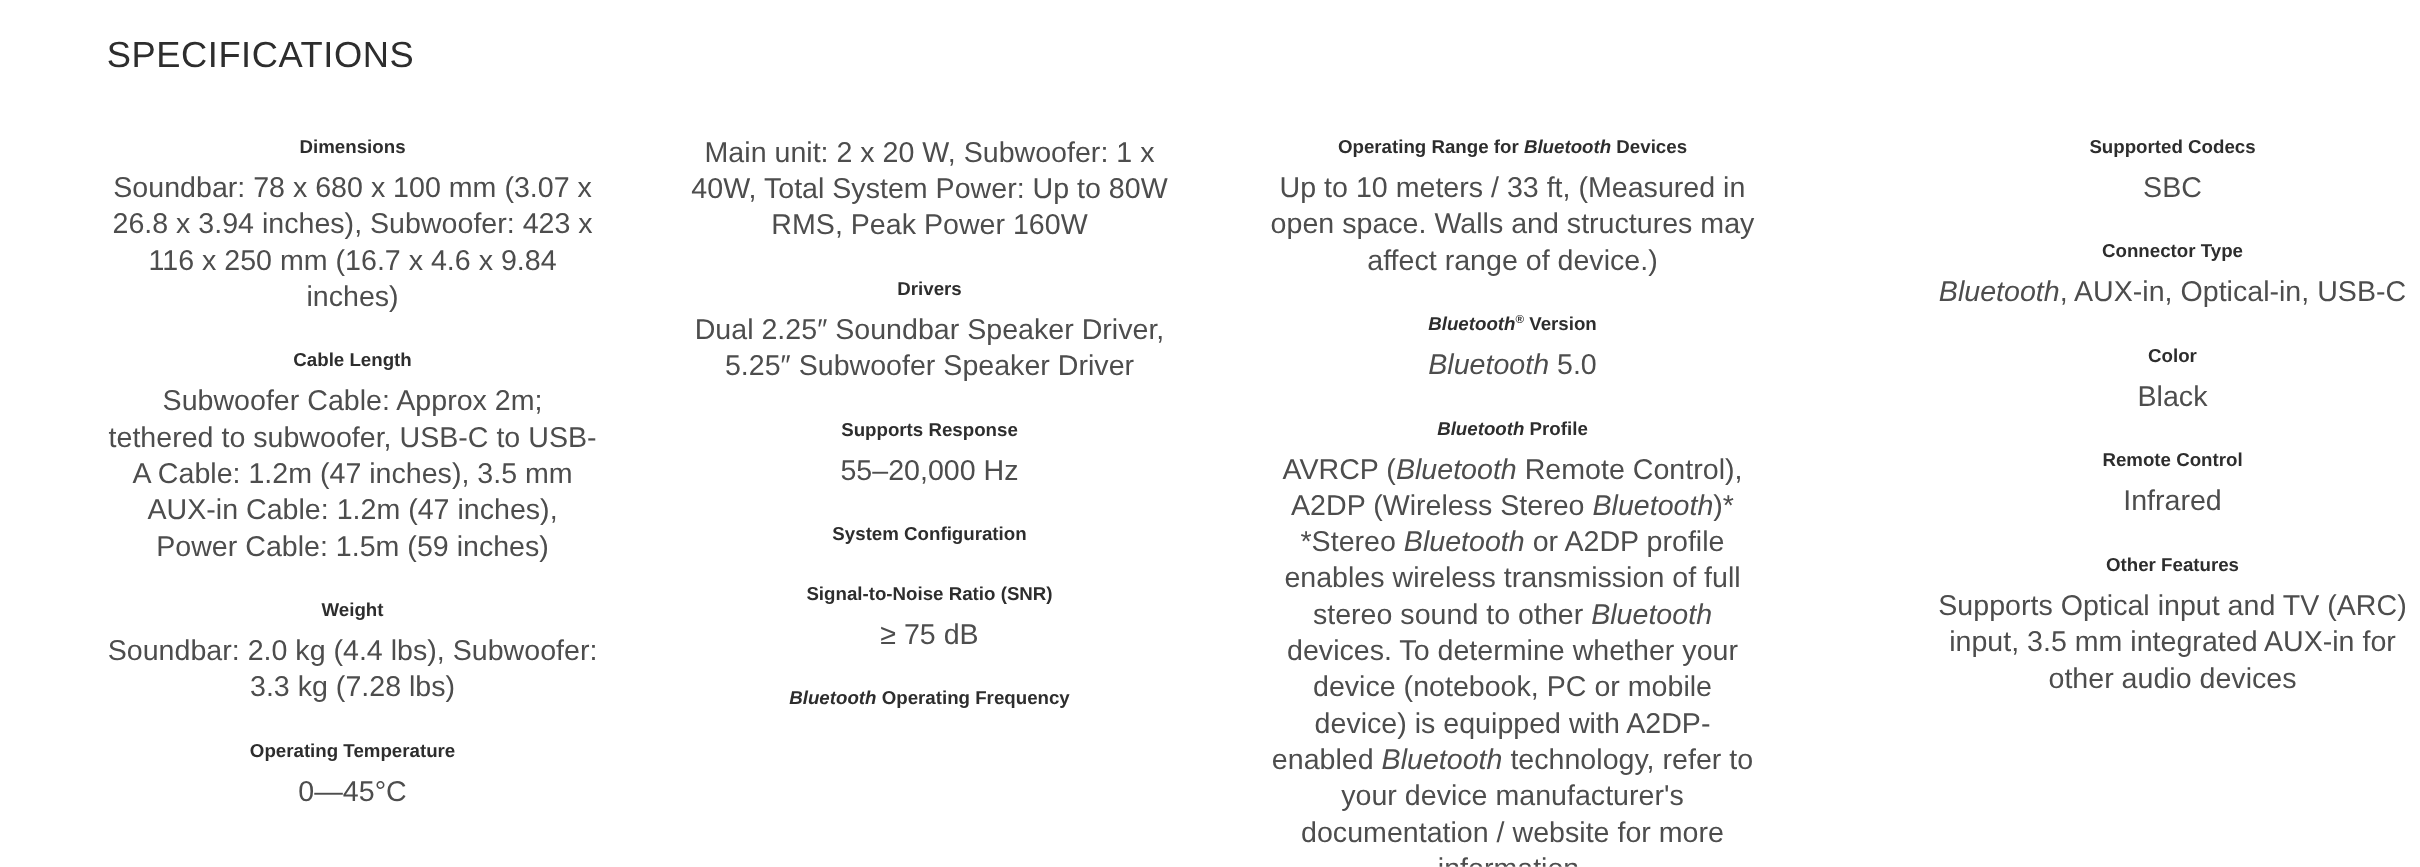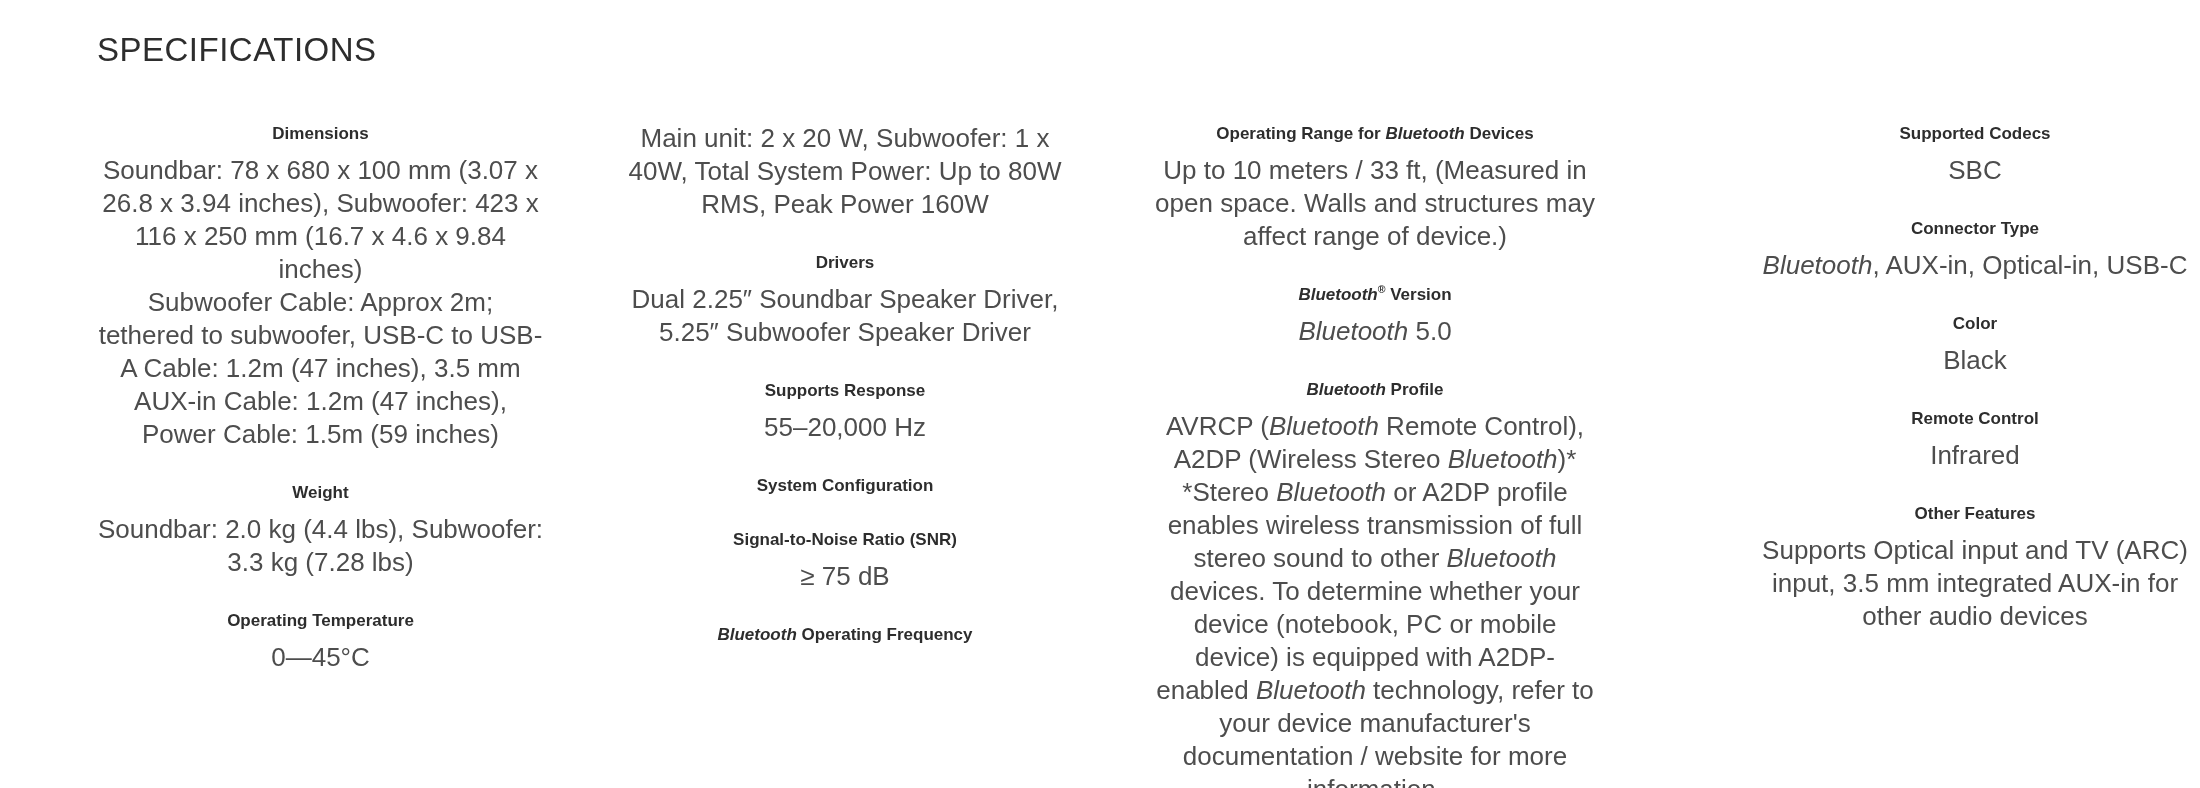--- a/index.html
+++ b/index.html
@@ -66,20 +66,21 @@
 </style>
 </head>
 <body>
 
 <div class="page">
   <h1 class="title">SPECIFICATIONS</h1>
   <div class="grid">
       <div class="col col0">
         <h3 class="spec-heading">Dimensions</h3>
         <p class="spec-value">Soundbar: 78 x 680 x 100 mm (3.07 x 26.8 x 3.94 inches), Subwoofer: 423 x 116 x 250 mm (16.7 x 4.6 x 9.84 inches)</p>
+        <h3 class="spec-heading">Cable Length</h3>
         <p class="spec-value">Subwoofer Cable: Approx 2m; tethered to subwoofer, USB-C to USB-A Cable: 1.2m (47 inches), 3.5 mm AUX-in Cable: 1.2m (47 inches), Power Cable: 1.5m (59 inches)</p>
         <h3 class="spec-heading">Weight</h3>
         <p class="spec-value">Soundbar: 2.0 kg (4.4 lbs), Subwoofer: 3.3 kg (7.28 lbs)</p>
         <h3 class="spec-heading">Operating Temperature</h3>
         <p class="spec-value">0—45°C</p>
       </div>
       <div class="col col1">
         <p class="spec-value">Main unit: 2 x 20 W, Subwoofer: 1 x 40W, Total System Power: Up to 80W RMS, Peak Power 160W</p>
         <h3 class="spec-heading">Drivers</h3>
         <p class="spec-value">Dual 2.25″ Soundbar Speaker Driver, 5.25″ Subwoofer Speaker Driver</p>

